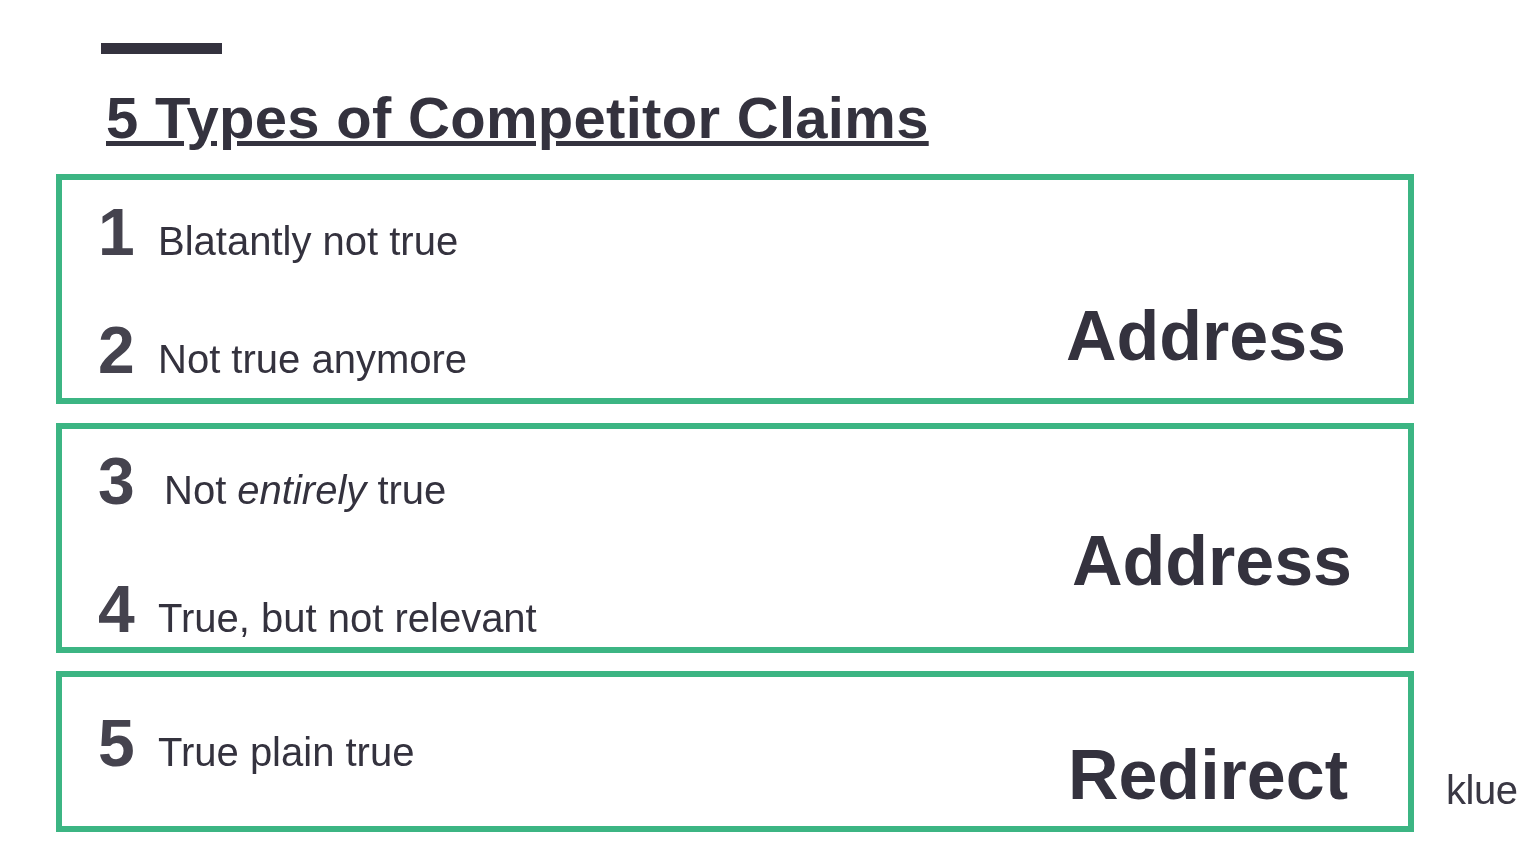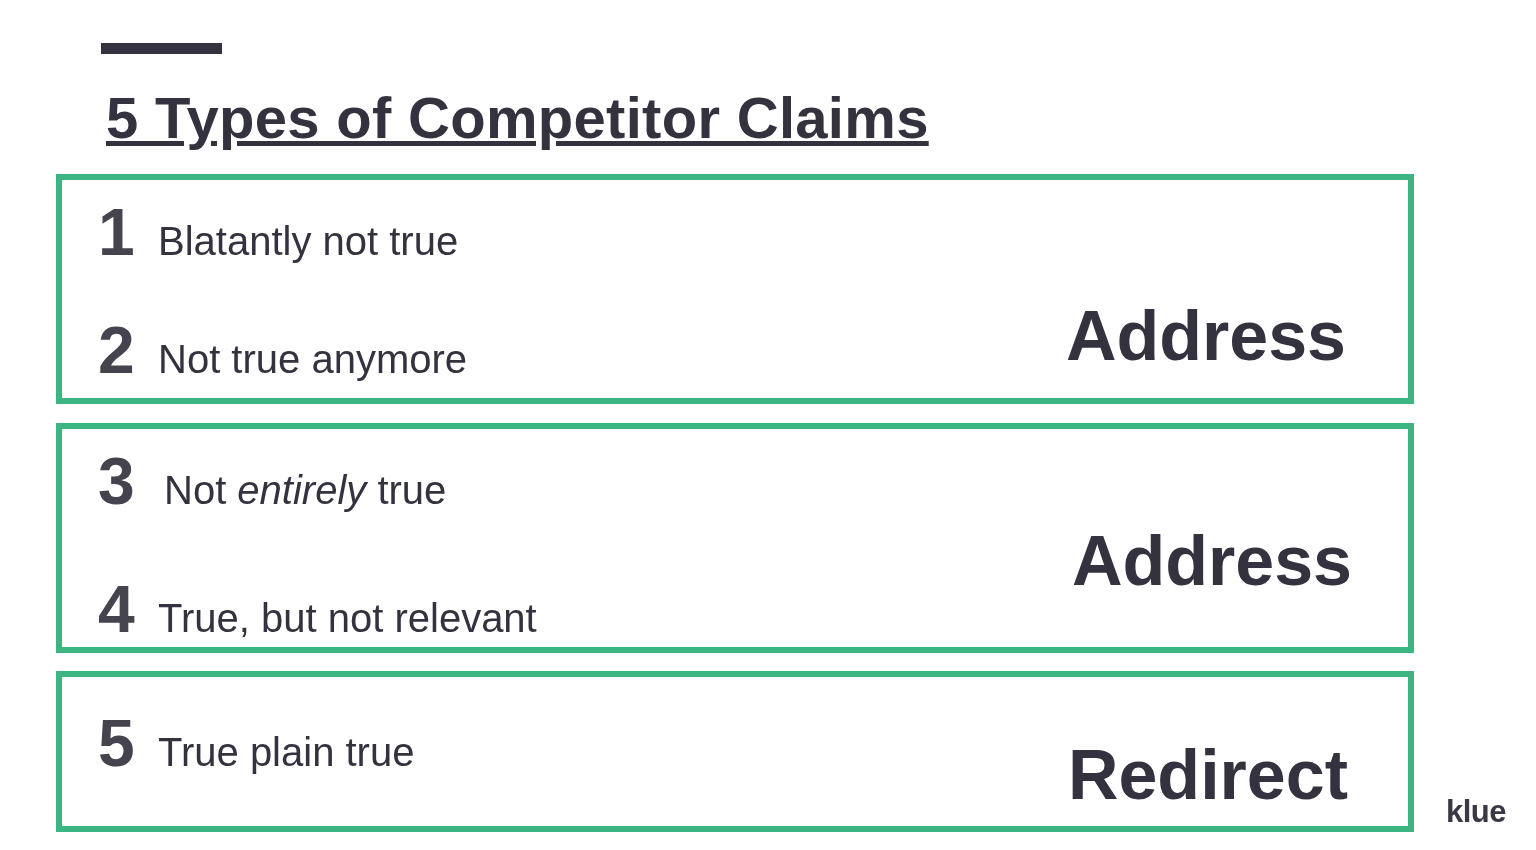--- a/index.html
+++ b/index.html
@@ -66,23 +66,23 @@
       right: 62px;
       font-size: 70px;
       font-weight: 700;
       color: #34323e;
       white-space: nowrap;
       margin-top: 28px;
     }
     .logo {
       position: absolute;
       left: 1446px;
-      top: 794px;
-      font-size: 31px;
-      font-weight: 700;
+      top: 768px;
+      font-size: 40px;
+      font-weight: 400;
       color: #3a3844;
       letter-spacing: -0.5px;
     }
   </style>
 </head>
 <body>
 
 <div class="accent-bar"></div>
 <div class="title">5 Types of Competitor Claims</div>
 

